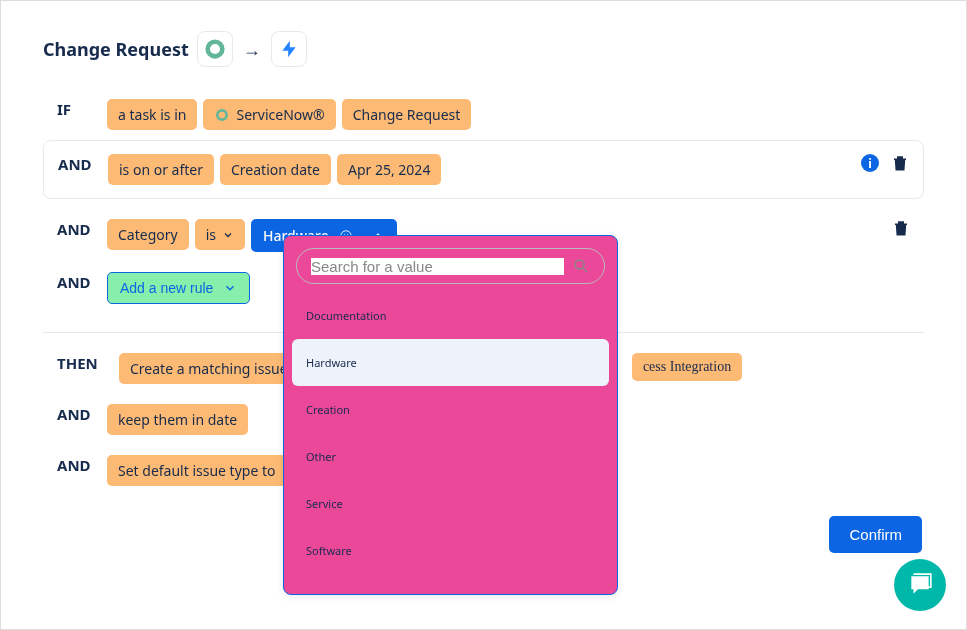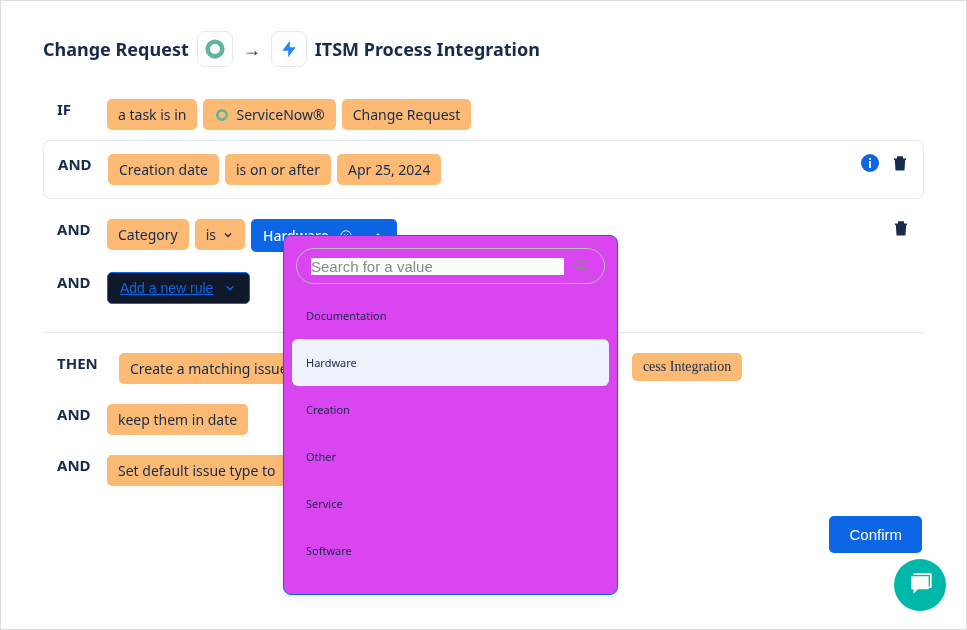--- a/index.html
+++ b/index.html
@@ -66,29 +66,28 @@
   border-radius: 5px;
   padding: 7px 12px;
   display: inline-flex;
   align-items: center;
   gap: 10px;
   font-weight: 500;
 }
 .btn-add {
   border: 1px solid #0C66E4;
   color: #0C66E4;
-  background: #0f172a;
+  background: #86efac;
   border-radius: 5px;
   padding: 7px 12px;
   display: inline-flex;
   align-items: center;
   gap: 10px;
   font-size: 14px;
   cursor: pointer;
-  text-decoration: underline;
 }
 .right-icons {
   margin-left: auto;
   display: flex;
   align-items: center;
   gap: 12px;
 }
 .info-dot {
   width: 18px; height: 18px; border-radius: 50%;
   background: #0C66E4; color: #fff;
@@ -97,21 +96,21 @@
 }
 .divider {
   border-top: 1px solid #e5e8ec;
   margin: 18px 0 10px;
 }
 .dropdown {
   position: absolute;
   top: 234px;
   left: 282px;
   width: 335px;
-  background: #d946ef;
+  background: #ec4899;
   border: 1px solid #0C66E4;
   border-radius: 8px;
   box-shadow: 0 2px 8px rgba(0,0,0,0.08);
   padding: 12px 4px 20px;
   z-index: 10;
 }
 .dd-search {
   margin: 0 8px 8px;
   border: 1px solid #bbb;
   border-radius: 999px;
@@ -172,39 +171,38 @@
     <svg width="22" height="22" viewBox="0 0 24 24">
         <circle cx="12" cy="12" r="8" fill="none" stroke="#64B69A" stroke-width="5"></circle>
       </svg>
   </span>
   <span class="arrow">→</span>
   <span class="icon-circ">
     <svg width="20" height="20" viewBox="0 0 24 24">
         <path d="M13 2 L4 14 L11 14 L11 22 L20 10 L13 10 Z" fill="#2684FF"></path>
       </svg>
   </span>
-  <span>ITSM Process Integration</span>
 </div>
 
 <div class="row">
   <span class="kw">IF</span>
   <span class="chip">a task is in</span>
   <span class="chip">
     <svg width="16" height="16" viewBox="0 0 24 24">
         <circle cx="12" cy="12" r="7" fill="none" stroke="#64B69A" stroke-width="4"></circle>
       </svg>
     <span>ServiceNow®</span>
   </span>
   <span class="chip">Change Request</span>
 </div>
 
 <div class="row boxed">
   <span class="kw">AND</span>
+  <span class="chip">is on or after</span>
   <span class="chip">Creation date</span>
-  <span class="chip">is on or after</span>
   <span class="chip">Apr 25, 2024</span>
   <div class="right-icons">
     <span class="info-dot">i</span>
     <svg width="18" height="18" viewBox="0 0 24 24">
         <path d="M6 7h12l-1 14H7L6 7zm3-3h6v2H9V4zM4 7h16" stroke="#172B4D" stroke-width="2" fill="#172B4D"></path>
       </svg>
   </div>
 </div>
 
 <div class="row">

